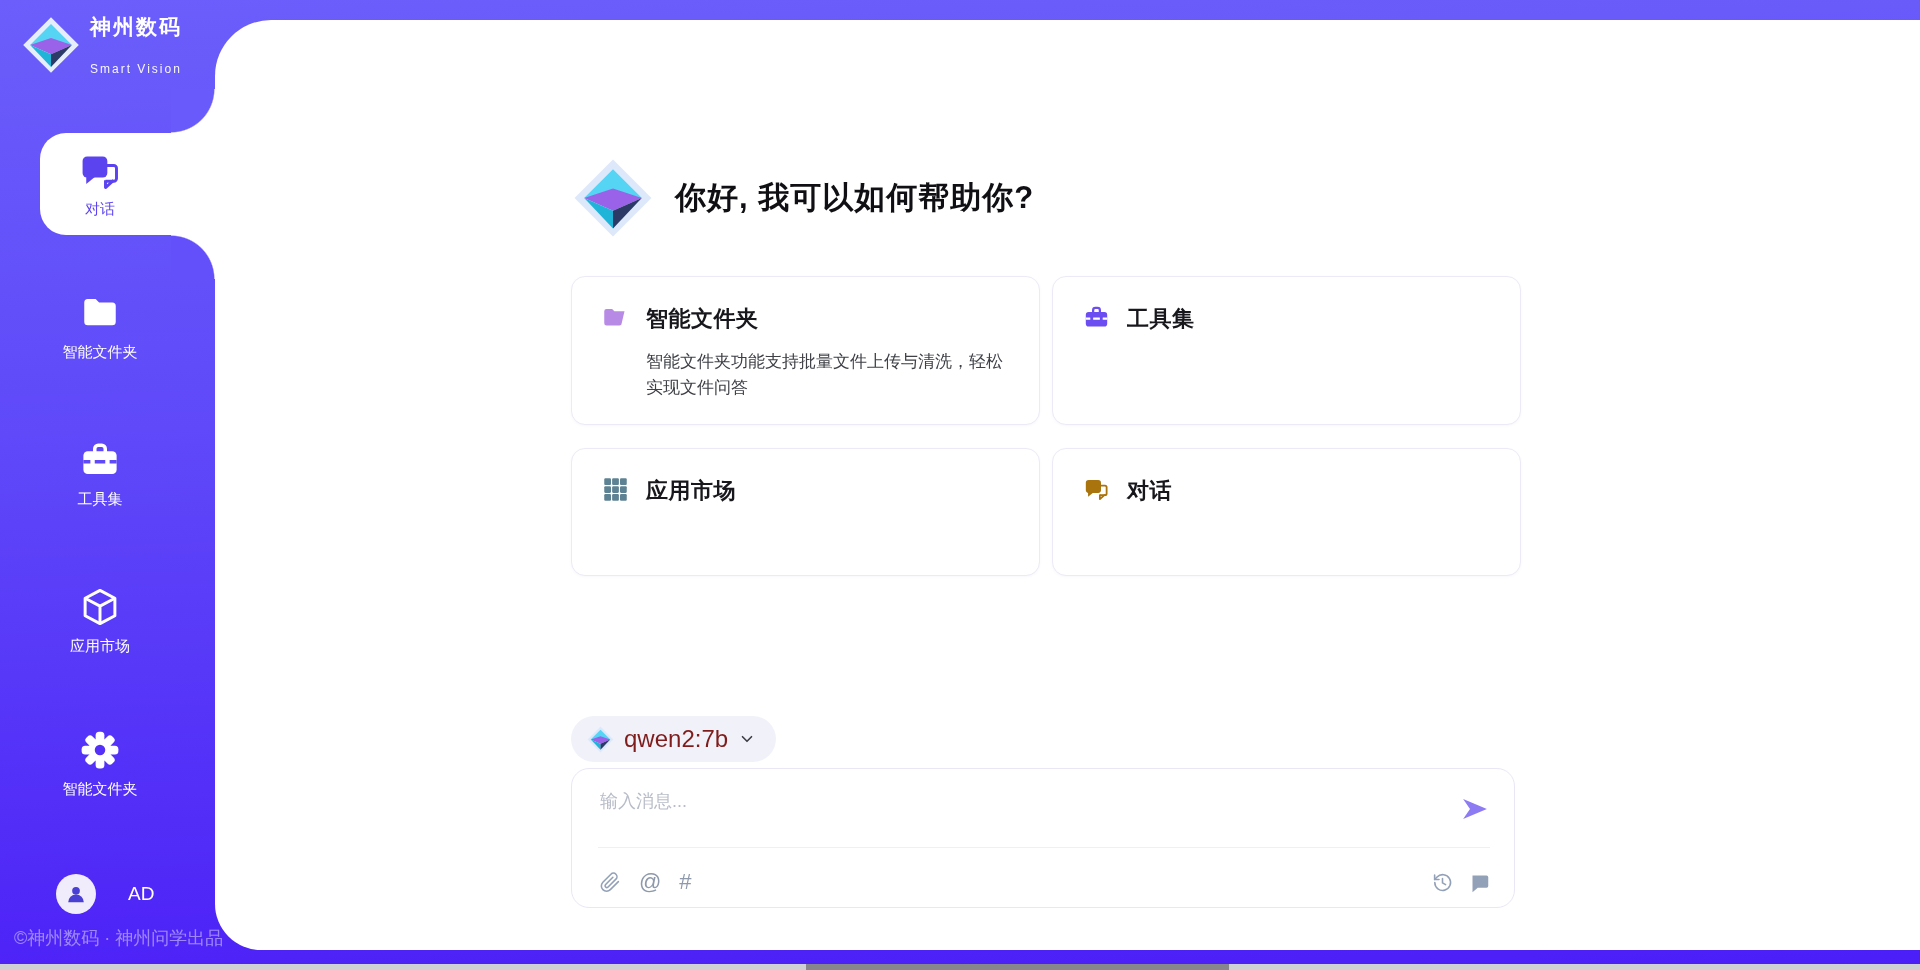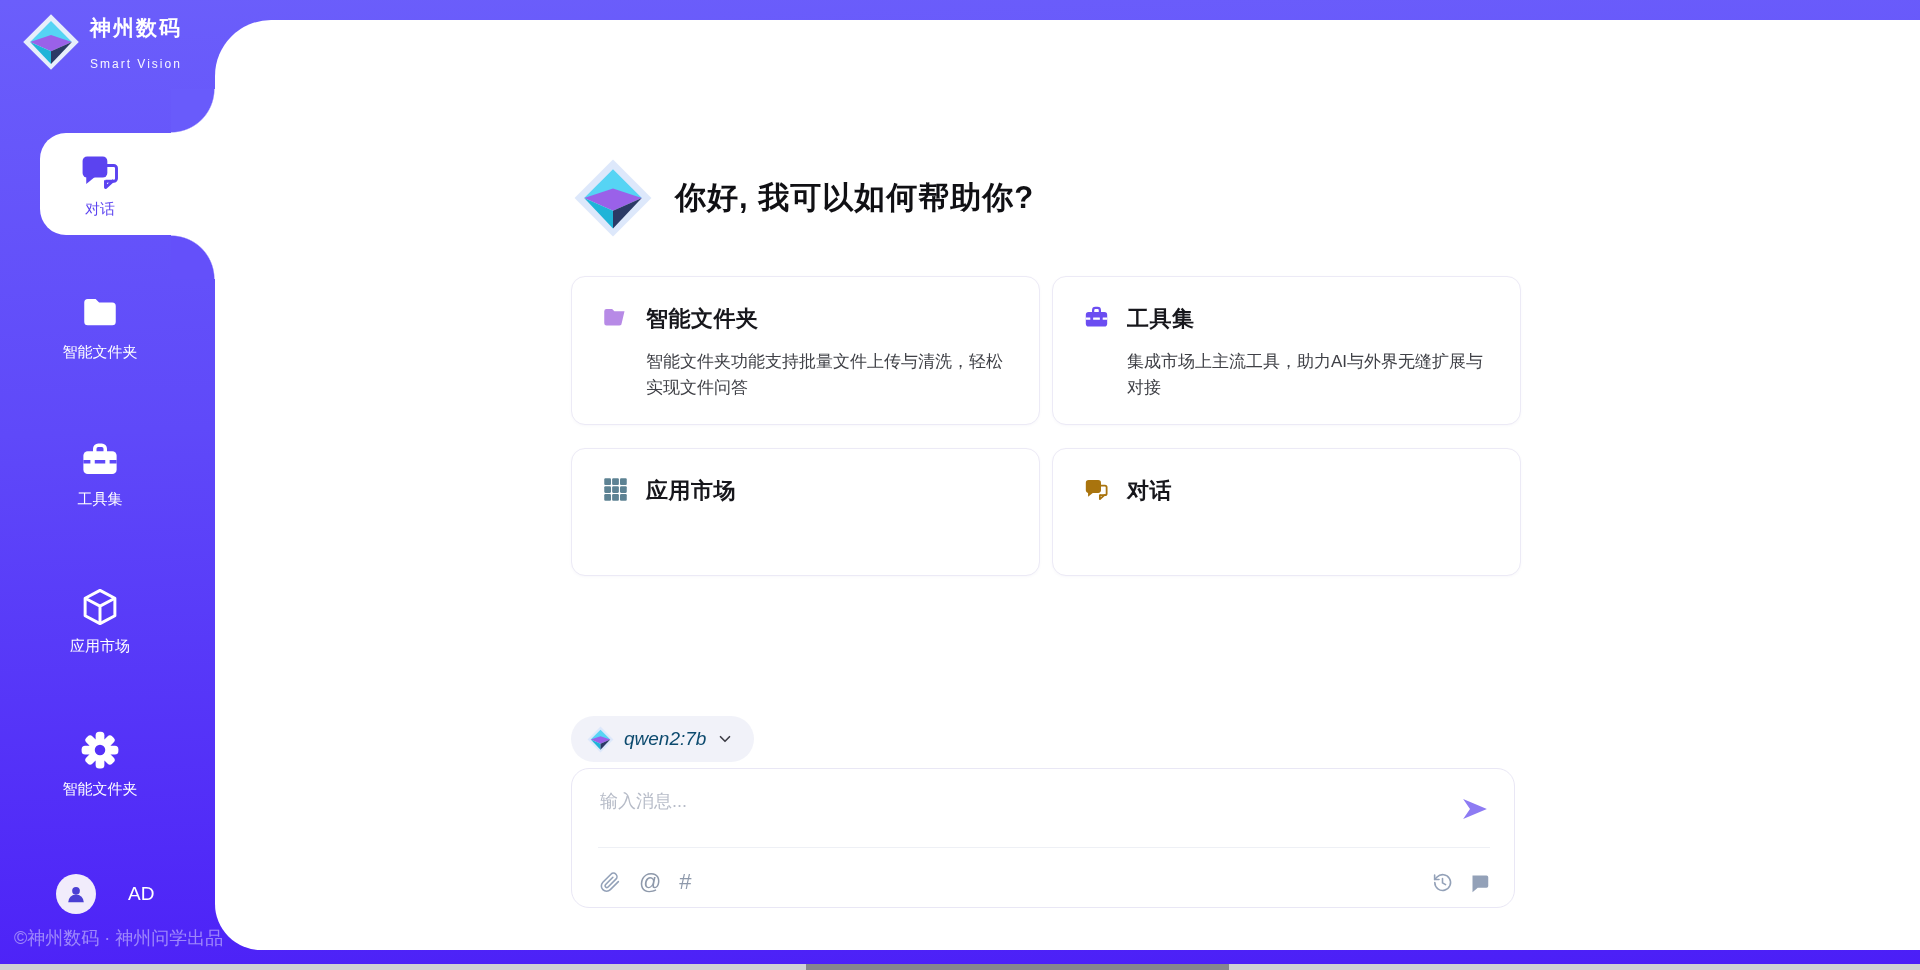--- a/index.html
+++ b/index.html
@@ -19,21 +19,21 @@
     position:absolute; left:215px; top:20px; right:0; bottom:20px;
     background:#ffffff; border-radius:56px 0 0 46px; z-index:1;
   }
 
   
   .sidebar { position:absolute; left:0; top:0; width:215px; height:100%; z-index:2; color:#fff; }
 
   .logo { position:absolute; left:22px; top:13px; display:flex; align-items:center; gap:10px; }
   .logo svg { width:58px; height:58px; }
   .logo-name { font-size:21px; font-weight:700; letter-spacing:2px; }
-  .logo-sub { font-size:12px; letter-spacing:2px; margin-top:15px; opacity:.95; }
+  .logo-sub { font-size:12px; letter-spacing:2px; margin-top:21px; opacity:.95; }
 
   .nav-item {
     position:absolute; left:0; width:200px; text-align:center; cursor:pointer;
   }
   .nav-item svg { width:42px; height:42px; display:block; margin:0 auto; }
   .nav-label { display:block; margin-top:9px; font-size:15px; color:#fff; }
 
   .nav-active {
     position:absolute; left:40px; top:133px; width:185px; height:102px;
     background:#fff; border-radius:26px 0 0 26px; z-index:3;
@@ -72,21 +72,21 @@
   .card-icon svg { width:27px; height:27px; }
   .card-title { grid-row:1; grid-column:2; font-size:22px; font-weight:700; color:#17171c; letter-spacing:.5px; }
   .card-desc { grid-row:2; grid-column:2; margin-top:14px; font-size:17px; line-height:1.55; color:#3f4046; }
 
   .model-pill {
     position:absolute; left:356px; top:696px; height:46px; border-radius:23px;
     background:#f1f2f9; display:inline-flex; align-items:center; gap:10px;
     padding:0 20px 0 16px; cursor:pointer;
   }
   .model-pill svg.diamond { width:27px; height:27px; }
-  .model-name { font-size:19px; color:#0c4a6e;font-style:italic; }
+  .model-name { font-size:24px; color:#7f1d1d; }
   .model-pill .chev { width:18px; height:18px; }
 
   .composer {
     position:absolute; left:356px; top:748px; width:944px; height:140px;
     border:1.5px solid #e9e7f5; border-radius:18px; background:#fff;
   }
   .composer textarea {
     position:absolute; left:28px; top:20px; width:820px; height:50px;
     border:none; outline:none; resize:none; font-family:inherit;
     font-size:18px; color:#a16207; background:transparent;
@@ -221,21 +221,20 @@
       <span class="card-icon">
         <svg viewBox="0 0 48 48">
           <path d="M18 15v-4a4 4 0 0 1 4-4h4a4 4 0 0 1 4 4v4" fill="none" stroke="#6b4df1" stroke-width="4"></path>
           <rect x="5" y="14" width="38" height="26" rx="5" fill="#6b4df1"></rect>
           <rect x="5" y="24" width="38" height="4" fill="#ffffff"></rect>
           <rect x="13" y="22" width="5" height="8" rx="1.5" fill="#6b4df1"></rect>
           <rect x="30" y="22" width="5" height="8" rx="1.5" fill="#6b4df1"></rect>
         </svg>
       </span>
       <div class="card-title">工具集</div>
-      <div class="card-desc">集成市场上主流工具，助力AI与外界无缝扩展与对接</div>
     </div>
 
     <div class="card">
       <span class="card-icon">
         <svg viewBox="0 0 48 48">
           <g fill="#5d8293">
             <rect x="4" y="4" width="12" height="12" rx="2"></rect>
               <rect x="18" y="4" width="12" height="12" rx="2"></rect>
               <rect x="32" y="4" width="12" height="12" rx="2"></rect>
             <rect x="4" y="18" width="12" height="12" rx="2"></rect>

